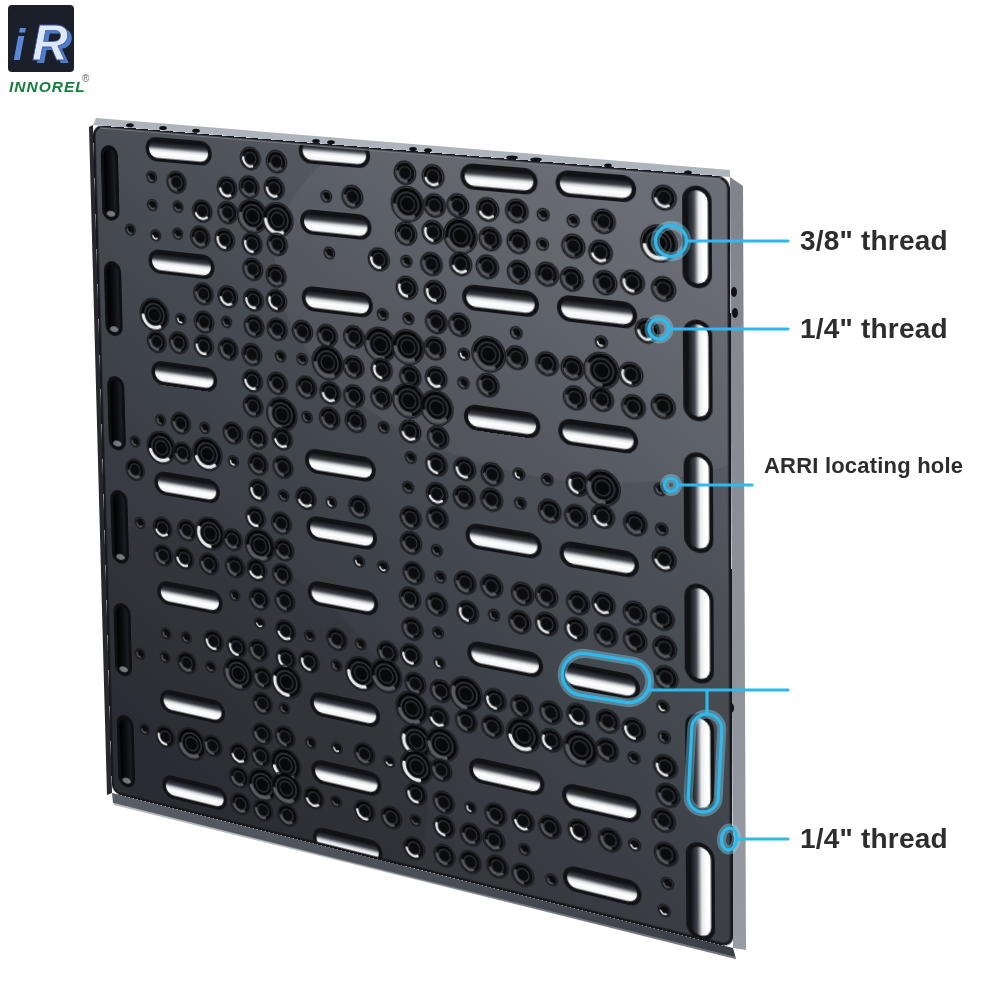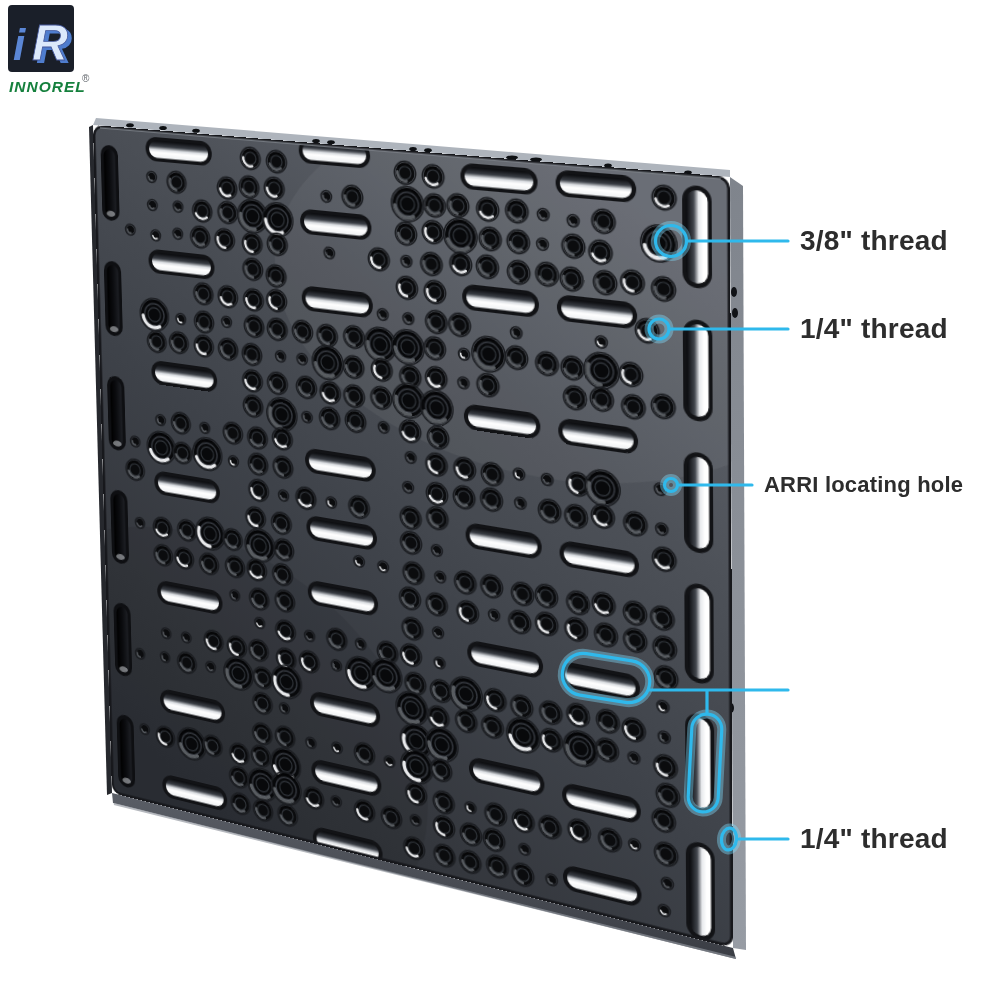--- a/index.html
+++ b/index.html
@@ -2349,21 +2349,21 @@
         <path d="M671,329 H788" stroke="#2fb9ec"></path>
         <path d="M679,485 H752" stroke="#2fb9ec"></path>
         <path d="M650,690 H788 M707,690 V713" stroke="#2fb9ec"></path>
         <path d="M739,839 H788" stroke="#2fb9ec"></path>
       </g>
     </g>
   </svg>
 
   <div class="call-label" style="left:800px;top:224px">3/8" thread</div>
   <div class="call-label" style="left:800px;top:312px">1/4" thread</div>
-  <div class="call-label small" style="left:764px;top:471px">ARRI locating hole</div>
+  <div class="call-label small" style="left:764px;top:452px">ARRI locating hole</div>
   <div class="call-label" style="left:800px;top:822px">1/4" thread</div>
 
   <div class="logo">
     <div class="logo-box">
       <svg width="62" height="62" viewBox="0 0 62 62">
         <text x="26" y="55" font-size="50" font-style="italic" font-weight="bold" fill="#4f7dce">R</text>
         <text x="22" y="52" font-size="50" font-style="italic" font-weight="bold" fill="#dce9fb" stroke="#44579b" stroke-width="0.8">R</text>
         <text x="3" y="52" font-size="44" font-style="italic" font-weight="bold" fill="#5b87d6">i</text>
       </svg>
     </div>

